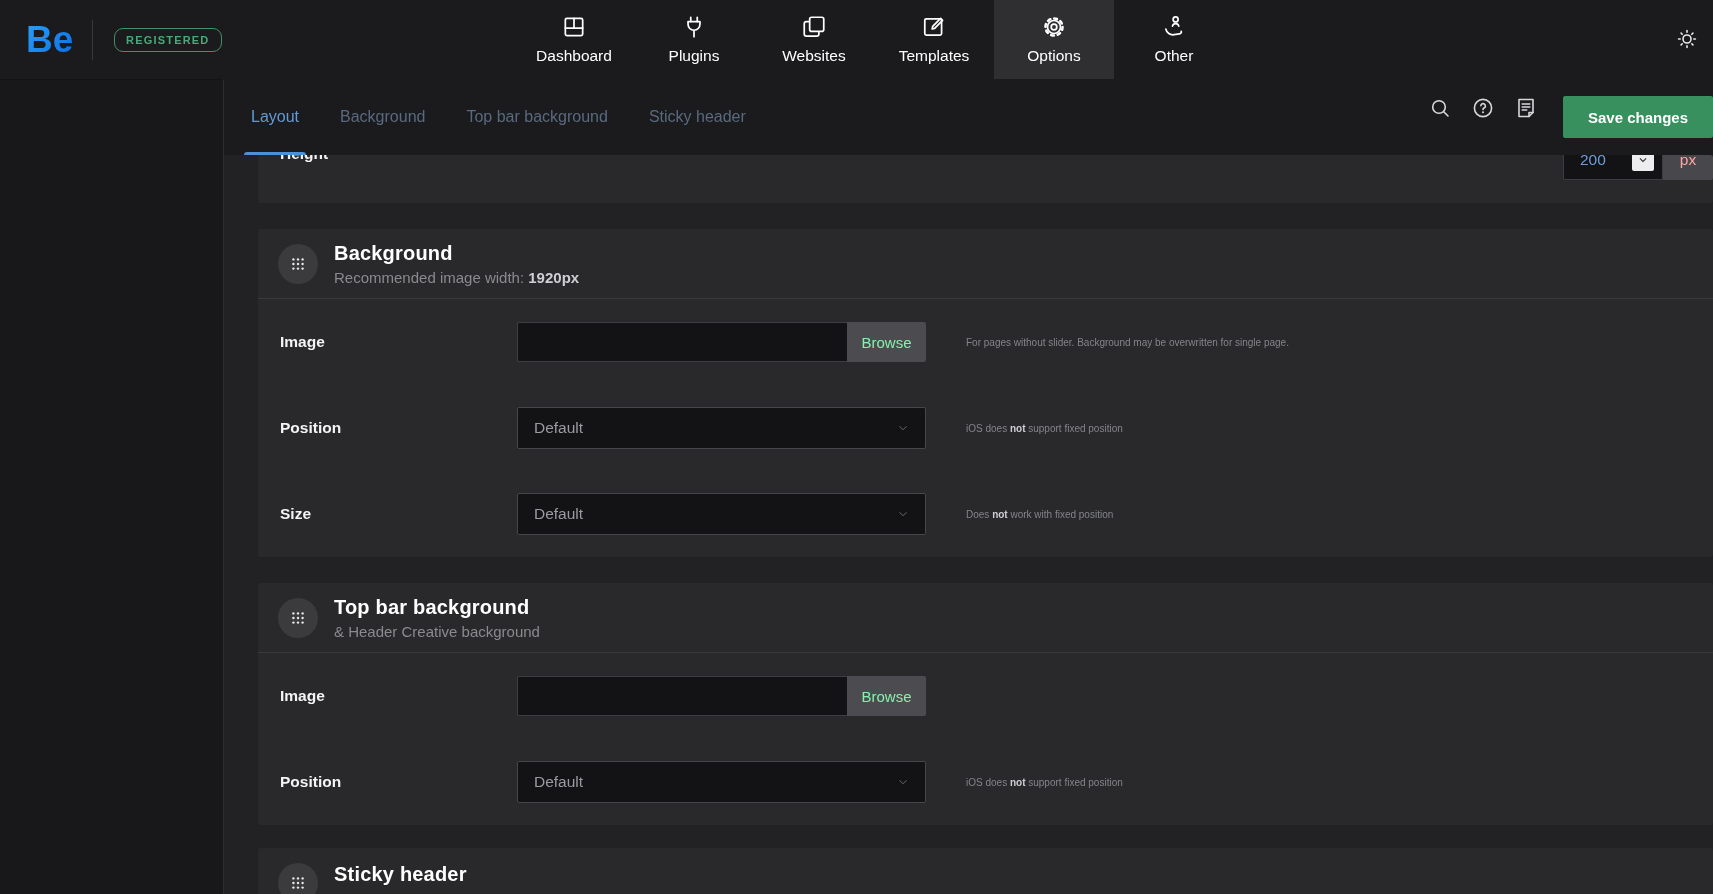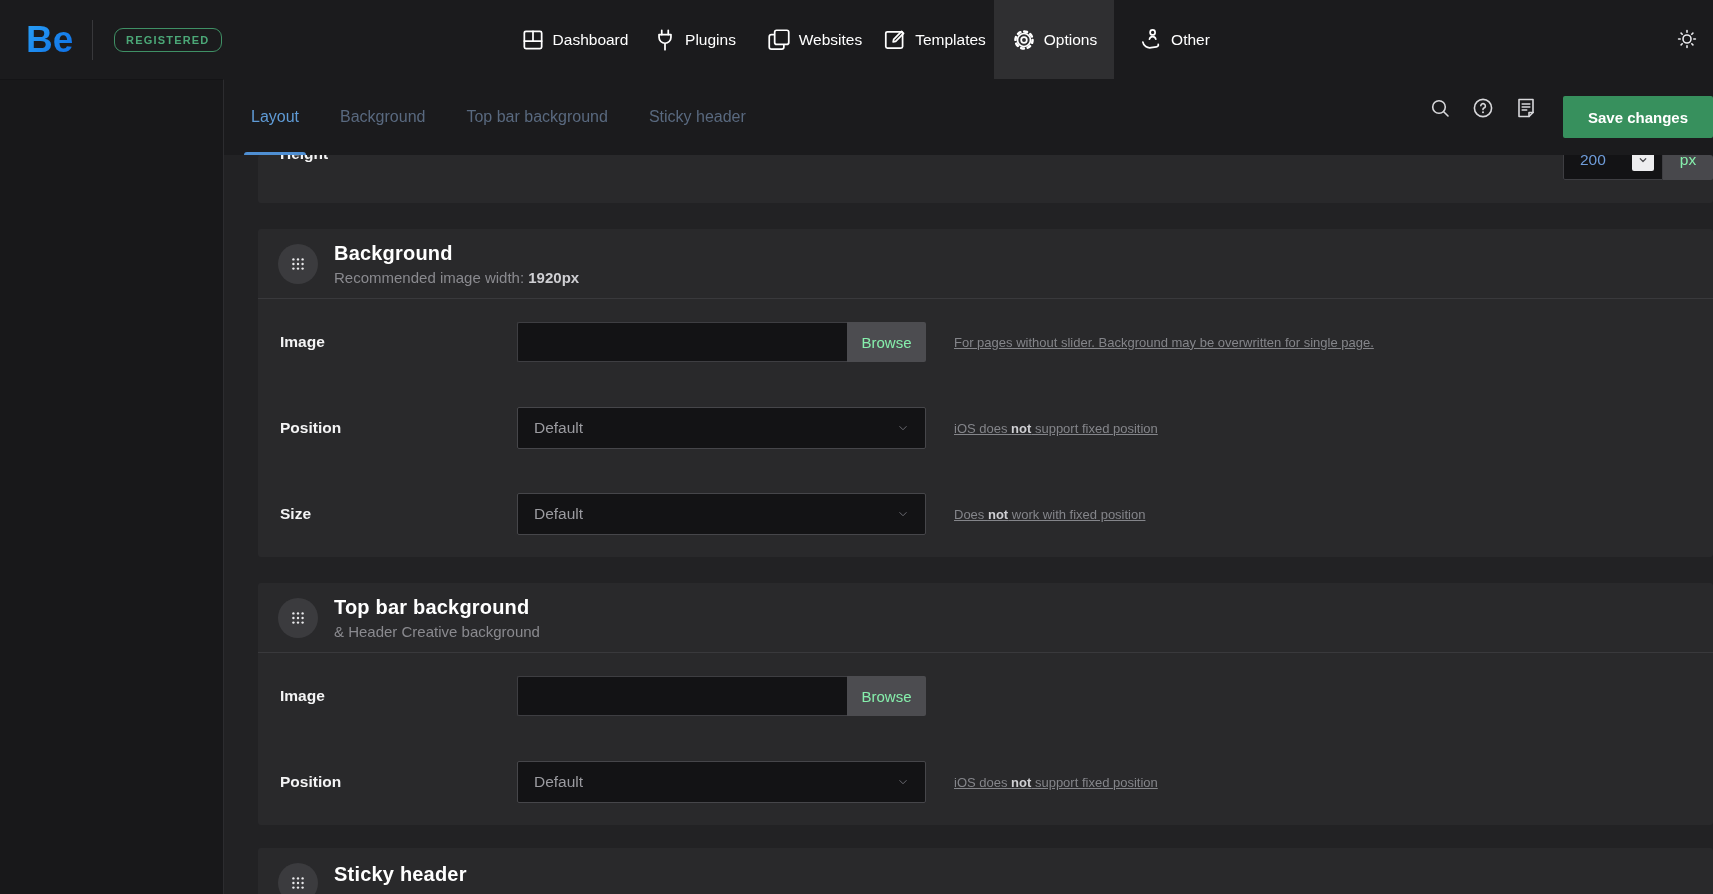--- a/index.html
+++ b/index.html
@@ -12,21 +12,21 @@
   .topbar { position:absolute; top:0; left:0; width:1713px; height:79px; background:#1b1b1d; z-index:5; }
   .logo { position:absolute; left:26px; top:50%; transform:translateY(-50%);
           font-size:37px; font-weight:700; color:#1e88f5;
           background:linear-gradient(135deg,#2ba2f7,#0b6be4);
           -webkit-background-clip:text; background-clip:text; -webkit-text-fill-color:transparent; cursor:pointer; }
   .logo-divider { position:absolute; left:92px; top:20px; width:1px; height:40px; background:#38383b; }
   .badge { position:absolute; left:114px; top:50%; transform:translateY(-50%);
            border:1px solid #3f9065; border-radius:9px; color:#4ba777;
            font-size:11px; font-weight:700; letter-spacing:1.2px; padding:5px 11px; }
   .mainnav { position:absolute; left:514px; top:0; height:79px; display:flex; }
-  .nav-item { width:120px; height:79px; display:flex; flex-direction:row; align-items:center;
+  .nav-item { width:120px; height:79px; display:flex; flex-direction:column; align-items:center;
               justify-content:center; gap:7px; color:#fff; cursor:pointer; }
   .nav-item.active { background:#2f2f31; }
   .nav-lbl { font-size:15.5px; }
   .sun-btn { position:absolute; right:14px; top:27px; width:24px; height:24px; color:#e9e9ec; cursor:pointer; }
 
   
   .sidebar { position:absolute; top:79px; left:0; width:224px; bottom:0; background:#18181a;
              border-right:1px solid #2c2c2f; border-top:1px solid #141416; }
 
   
@@ -51,42 +51,42 @@
   .card-clip { height:48px; overflow:hidden; }
   .partial-row { position:absolute; left:0; right:0; top:-15px; height:40px; display:flex; align-items:center; padding-left:22px;justify-content:space-between; }
   .row-label { flex:0 0 237px; color:#f4f4f5; font-size:15.5px; font-weight:700; }
   .partial-row .row-label { position:relative; top:-6px; }
   .num-group { display:flex; }
   .number-input { width:100px; height:40px; background:#131315; border:1px solid #3e3e42;
                   border-radius:2px 0 0 2px; display:flex; align-items:center; padding:0 8px 0 16px; cursor:text; }
   .num-value { color:#6f9cd9; font-size:15.5px; }
   .spinner { margin-left:auto; width:22px; height:22px; background:#ededef; border-radius:2px;
              display:flex; align-items:center; justify-content:center; color:#4a4a4e; cursor:pointer; }
-  .unit { width:50px; height:40px; background:#48484c; border-radius:0 2px 2px 0; color:#86efac;
+  .unit { width:50px; height:40px; background:#48484c; border-radius:0 2px 2px 0; color:#fca5a5;
           font-size:15.5px; display:flex; align-items:center; justify-content:center; }
 
   .sec-head { height:70px; display:flex; align-items:center; padding-left:20px;
               border-bottom:1px solid #39393c; }
   .handle { width:40px; height:40px; border-radius:50%; background:#3b3b3e; display:flex;
             align-items:center; justify-content:center; margin-right:16px; color:#eaeaec; cursor:grab; flex:0 0 40px; }
   .sec-title { color:#fff; font-size:20px; font-weight:700; letter-spacing:.2px; line-height:1.15; }
   .sec-sub { color:#8a8a8f; font-size:15px; margin-top:4px; }
   .sec-sub .b, .note .b { color:#cfcfd3; font-weight:700; }
 
   .frow { height:86px; display:flex; align-items:center; padding-left:22px; }
   .ctrl { display:flex; }
   .text-input { width:330px; height:40px; background:#131315; border:1px solid #3e3e42;
                 border-right:none; border-radius:2px 0 0 2px; cursor:text; }
   .browse-btn { width:79px; height:40px; background:#4c4c50; border:none; border-radius:0 2px 2px 0;
                 color:#86efac; font-size:15px; cursor:pointer; font-family:"Liberation Sans", sans-serif; }
   .select { width:409px; height:42px; background:#131315; border:1px solid #46464a; border-radius:2px;
             display:flex; align-items:center; padding:0 15px 0 16px; cursor:pointer; }
   .sel-val { color:#9b9ba0; font-size:15.5px; }
   .select .chev { margin-left:auto; color:#707076; }
-  .note { margin-left:28px; color:#84858a; font-size:13px;text-decoration:underline; }
+  .note { margin-left:40px; color:#84858a; font-size:10px; }
 
   .mt26 { margin-top:26px; } .mt23 { margin-top:23px; }
   .card-sticky { min-height:130px; }
   .card-sticky .sec-head { border-bottom:none; padding-top:15px; height:auto; align-items:flex-start; }
 </style>
 </head>
 <body>
 
 <svg width="0" height="0" style="position:absolute">
   <defs>

